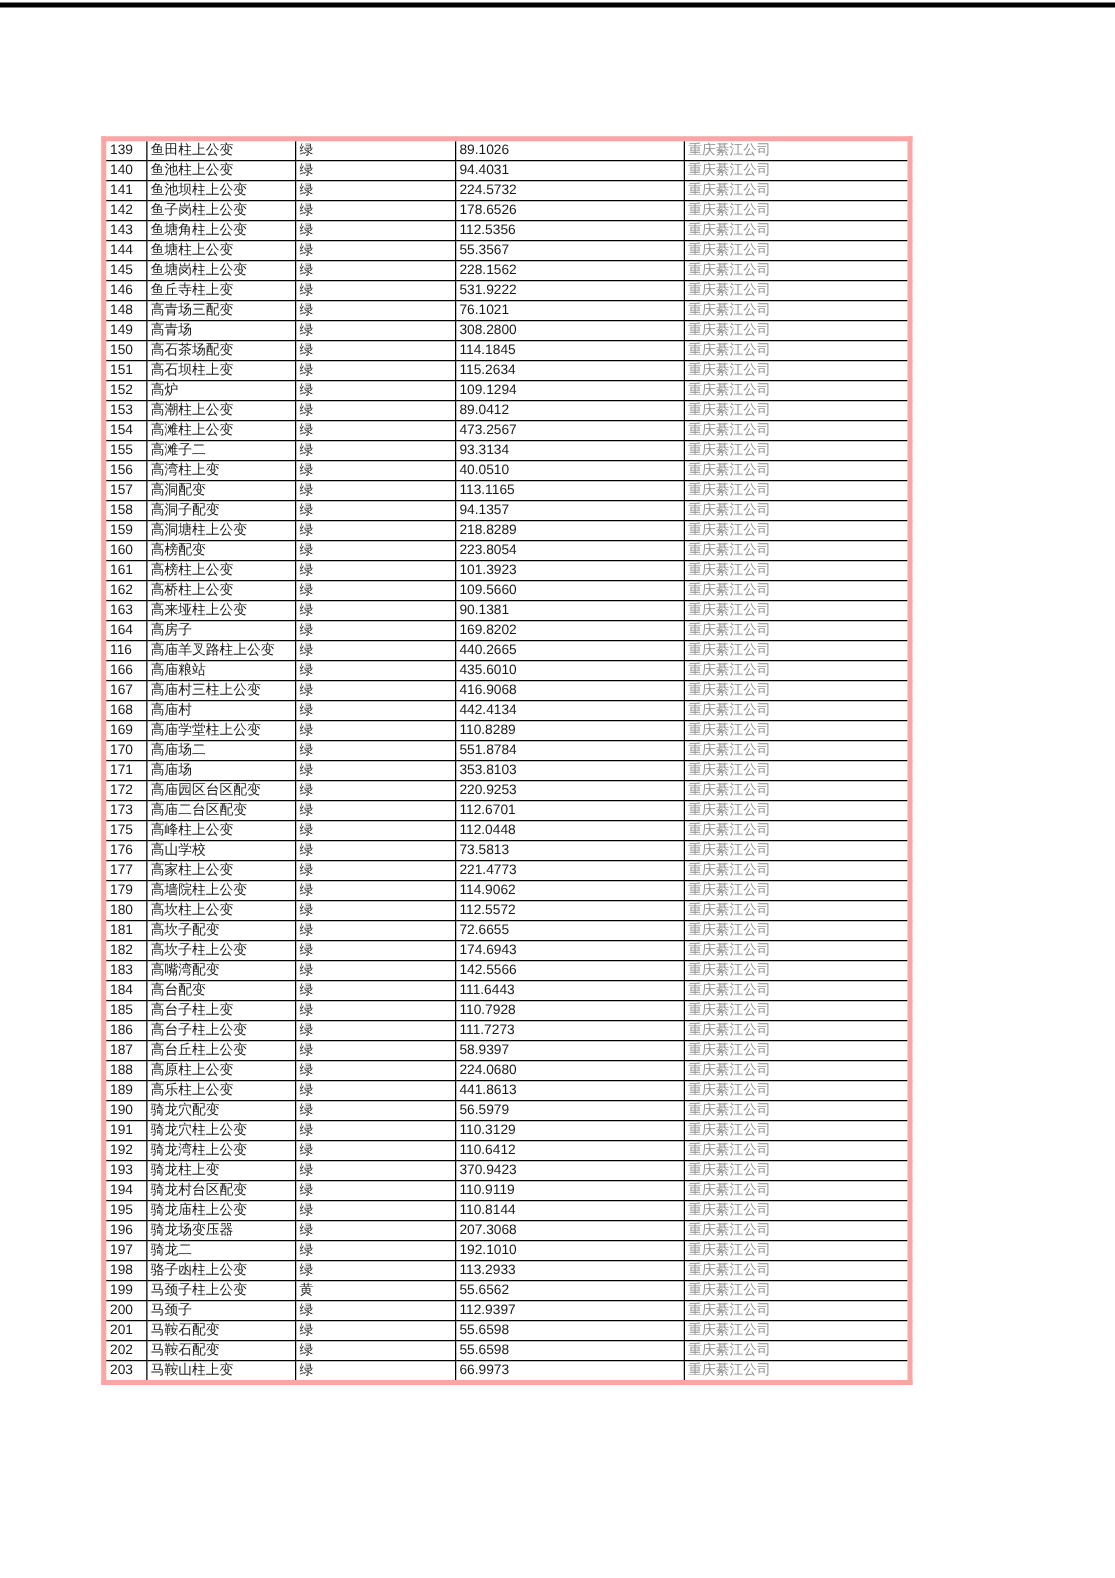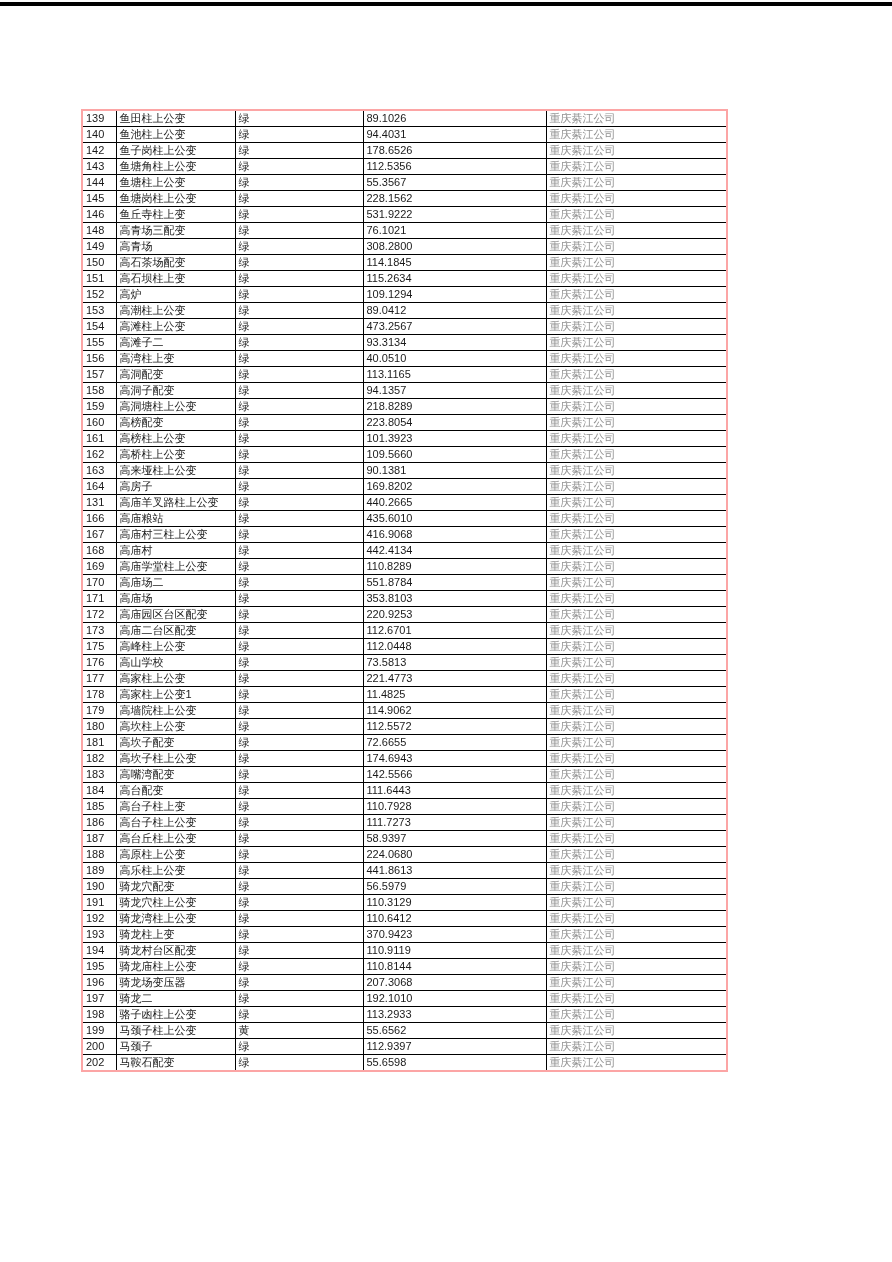--- a/index.html
+++ b/index.html
@@ -22,21 +22,21 @@
     height: 4px;
     background: #000000;
   }
   table.data-table {
     position: absolute;
     left: 81px;
     top: 109px;
     width: 645px;
     border-collapse: collapse;
     table-layout: fixed;
-    border: 2px solid #fca5a5;
+    border: 4px solid #fca5a5;
   }
   table.data-table td {
     border: 1px solid #000000;
     height: 15px;
     padding: 0 2px 0 3px;
     font-size: 11px;
     line-height: 15px;
     color: #1a1a1a;
     white-space: nowrap;
     overflow: hidden;
@@ -70,20 +70,27 @@
     <td class="cell-company">重庆綦江公司</td>
   </tr>
       <tr>
     <td class="cell-index">140</td>
     <td class="cell-name">鱼池柱上公变</td>
     <td class="cell-status">绿</td>
     <td class="cell-value">94.4031</td>
     <td class="cell-company">重庆綦江公司</td>
   </tr>
       <tr>
+    <td class="cell-index">141</td>
+    <td class="cell-name">鱼池坝柱上公变</td>
+    <td class="cell-status">绿</td>
+    <td class="cell-value">224.5732</td>
+    <td class="cell-company">重庆綦江公司</td>
+  </tr>
+      <tr>
     <td class="cell-index">142</td>
     <td class="cell-name">鱼子岗柱上公变</td>
     <td class="cell-status">绿</td>
     <td class="cell-value">178.6526</td>
     <td class="cell-company">重庆綦江公司</td>
   </tr>
       <tr>
     <td class="cell-index">143</td>
     <td class="cell-name">鱼塘角柱上公变</td>
     <td class="cell-status">绿</td>
@@ -224,21 +231,21 @@
     <td class="cell-company">重庆綦江公司</td>
   </tr>
       <tr>
     <td class="cell-index">164</td>
     <td class="cell-name">高房子</td>
     <td class="cell-status">绿</td>
     <td class="cell-value">169.8202</td>
     <td class="cell-company">重庆綦江公司</td>
   </tr>
       <tr>
-    <td class="cell-index">131</td>
+    <td class="cell-index">116</td>
     <td class="cell-name">高庙羊叉路柱上公变</td>
     <td class="cell-status">绿</td>
     <td class="cell-value">440.2665</td>
     <td class="cell-company">重庆綦江公司</td>
   </tr>
       <tr>
     <td class="cell-index">166</td>
     <td class="cell-name">高庙粮站</td>
     <td class="cell-status">绿</td>
     <td class="cell-value">435.6010</td>
@@ -305,27 +312,20 @@
     <td class="cell-name">高山学校</td>
     <td class="cell-status">绿</td>
     <td class="cell-value">73.5813</td>
     <td class="cell-company">重庆綦江公司</td>
   </tr>
       <tr>
     <td class="cell-index">177</td>
     <td class="cell-name">高家柱上公变</td>
     <td class="cell-status">绿</td>
     <td class="cell-value">221.4773</td>
-    <td class="cell-company">重庆綦江公司</td>
-  </tr>
-      <tr>
-    <td class="cell-index">178</td>
-    <td class="cell-name">高家柱上公变1</td>
-    <td class="cell-status">绿</td>
-    <td class="cell-value">11.4825</td>
     <td class="cell-company">重庆綦江公司</td>
   </tr>
       <tr>
     <td class="cell-index">179</td>
     <td class="cell-name">高墙院柱上公变</td>
     <td class="cell-status">绿</td>
     <td class="cell-value">114.9062</td>
     <td class="cell-company">重庆綦江公司</td>
   </tr>
       <tr>
@@ -469,20 +469,34 @@
     <td class="cell-company">重庆綦江公司</td>
   </tr>
       <tr>
     <td class="cell-index">200</td>
     <td class="cell-name">马颈子</td>
     <td class="cell-status">绿</td>
     <td class="cell-value">112.9397</td>
     <td class="cell-company">重庆綦江公司</td>
   </tr>
       <tr>
+    <td class="cell-index">201</td>
+    <td class="cell-name">马鞍石配变</td>
+    <td class="cell-status">绿</td>
+    <td class="cell-value">55.6598</td>
+    <td class="cell-company">重庆綦江公司</td>
+  </tr>
+      <tr>
     <td class="cell-index">202</td>
     <td class="cell-name">马鞍石配变</td>
     <td class="cell-status">绿</td>
     <td class="cell-value">55.6598</td>
+    <td class="cell-company">重庆綦江公司</td>
+  </tr>
+      <tr>
+    <td class="cell-index">203</td>
+    <td class="cell-name">马鞍山柱上变</td>
+    <td class="cell-status">绿</td>
+    <td class="cell-value">66.9973</td>
     <td class="cell-company">重庆綦江公司</td>
   </tr>
     </tbody>
 </table>
 
 </body></html>

